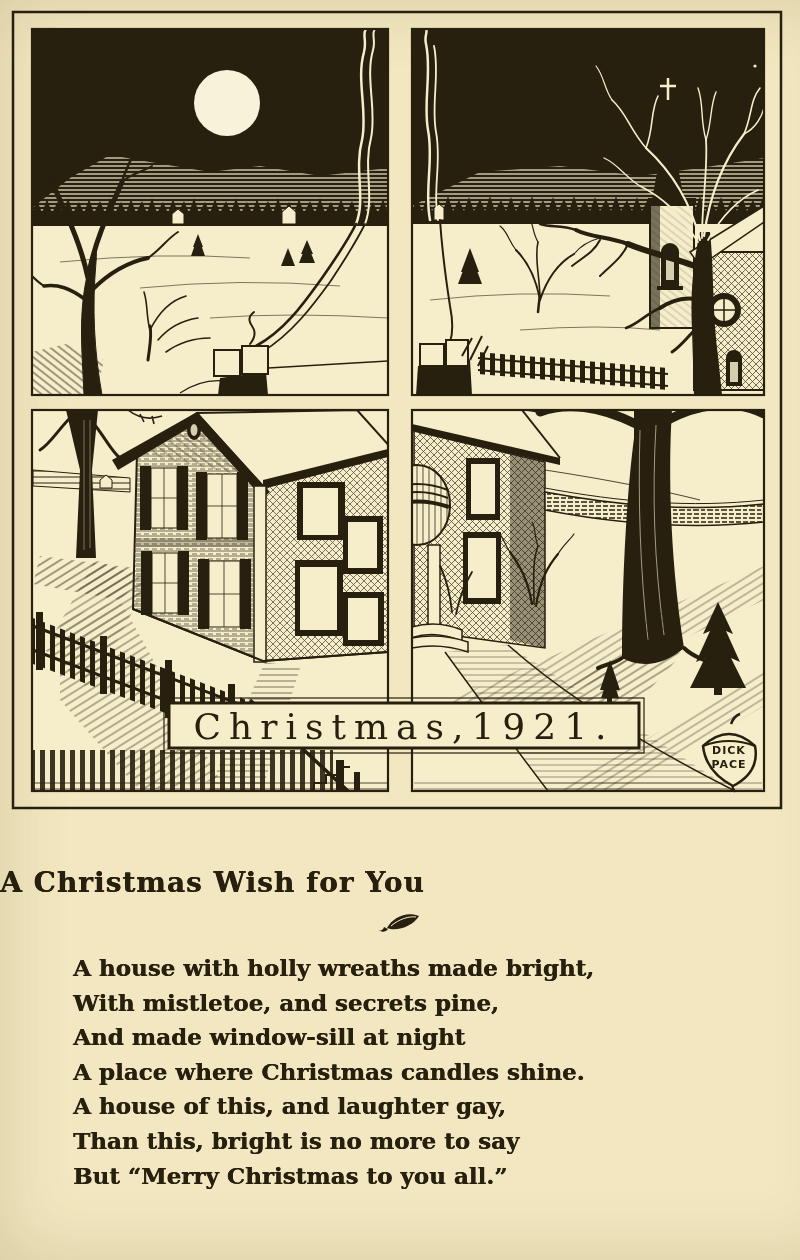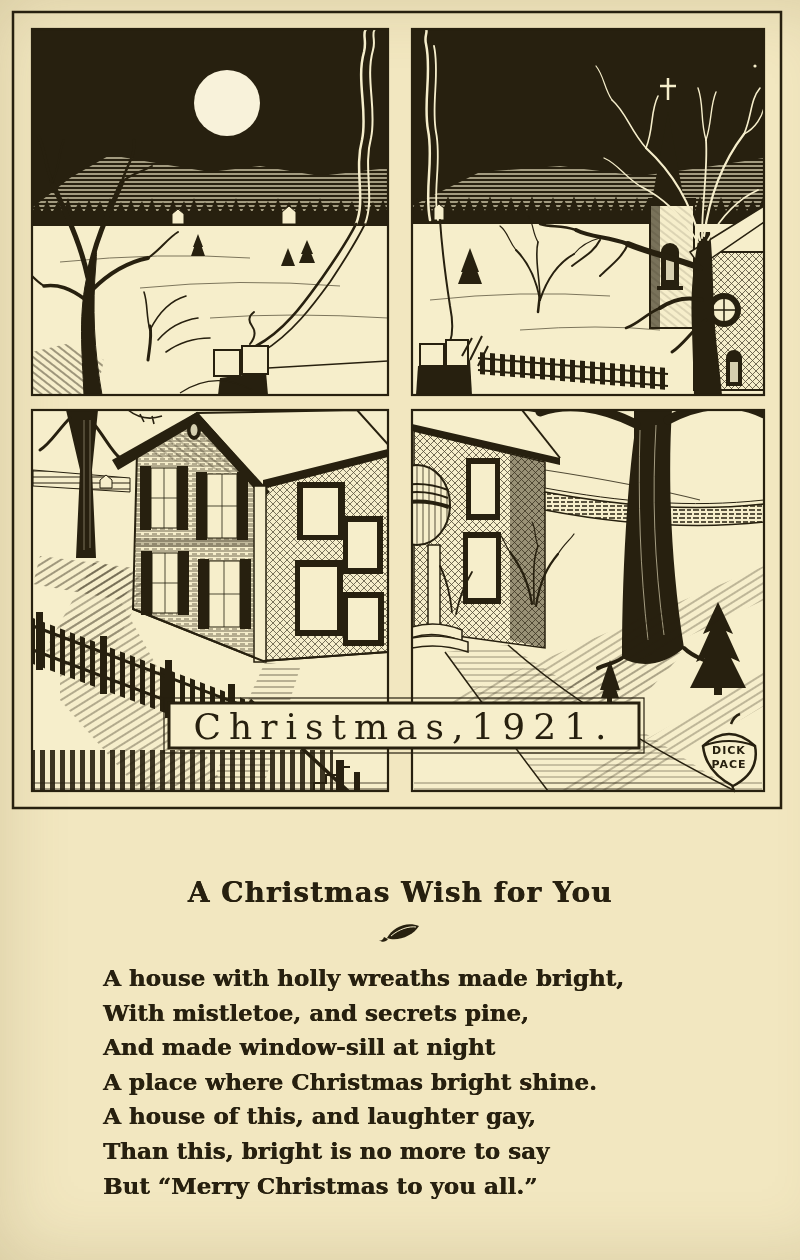--- a/index.html
+++ b/index.html
@@ -6,27 +6,27 @@
   .page{
     position:relative;width:800px;height:1260px;margin:0 auto;
     background:#f2e7c0;overflow:hidden;
     font-family:"DejaVu Serif", serif;color:#27200f;
     box-shadow:inset 0 0 70px rgba(110,90,40,.20);
     padding-left:46px;
   }
   .illustration{position:absolute;left:0;top:0;}
   .text-section{position:absolute;left:0;top:836px;width:800px;}
   .poem-title{
-    margin:40px 0 0 0;text-align:center;
+    margin:30px 0 0 0;
     font-size:28px;font-weight:700;letter-spacing:1px;
     text-shadow:.4px 0 0 currentColor;
   }
   .ornament{display:block;margin:10px auto 0 auto;}
   .poem{
-    margin:16px 0 0 103px;
+    margin:16px 0 0 73px;
     font-size:23px;font-weight:700;line-height:34.6px;
     text-shadow:.4px 0 0 currentColor;
   }
   .poem div{white-space:nowrap;}
 </style>
 </head>
 <body>
 
 <div class="page">
 
@@ -385,20 +385,20 @@
   <div class="poem-title">A Christmas Wish for You</div>
   <svg class="ornament" width="42" height="26" viewBox="0 0 42 26">
     <path d="M5,18 C4,21 2,22 0,21 C3,24 7,23 9,20 Z" fill="#27200f"></path>
     <path d="M8,19 C14,8 28,2 40,7 C34,17 18,23 8,19 Z" fill="#27200f"></path>
     <path d="M12,17 C20,10 30,7 37,8" stroke="#f6eecb" stroke-width="1" fill="none"></path>
   </svg>
   <div class="poem">
     <div>A house with holly wreaths made bright,</div>
     <div>With mistletoe, and secrets pine,</div>
     <div>And made window-sill at night</div>
-    <div>A place where Christmas bright shine.</div>
+    <div>A place where Christmas candles shine.</div>
     <div>A house of this, and laughter gay,</div>
     <div>Than this, bright is no more to say</div>
     <div>But “Merry Christmas to you all.”</div>
   </div>
 </div>
 
 </div>
 
 </body></html>

